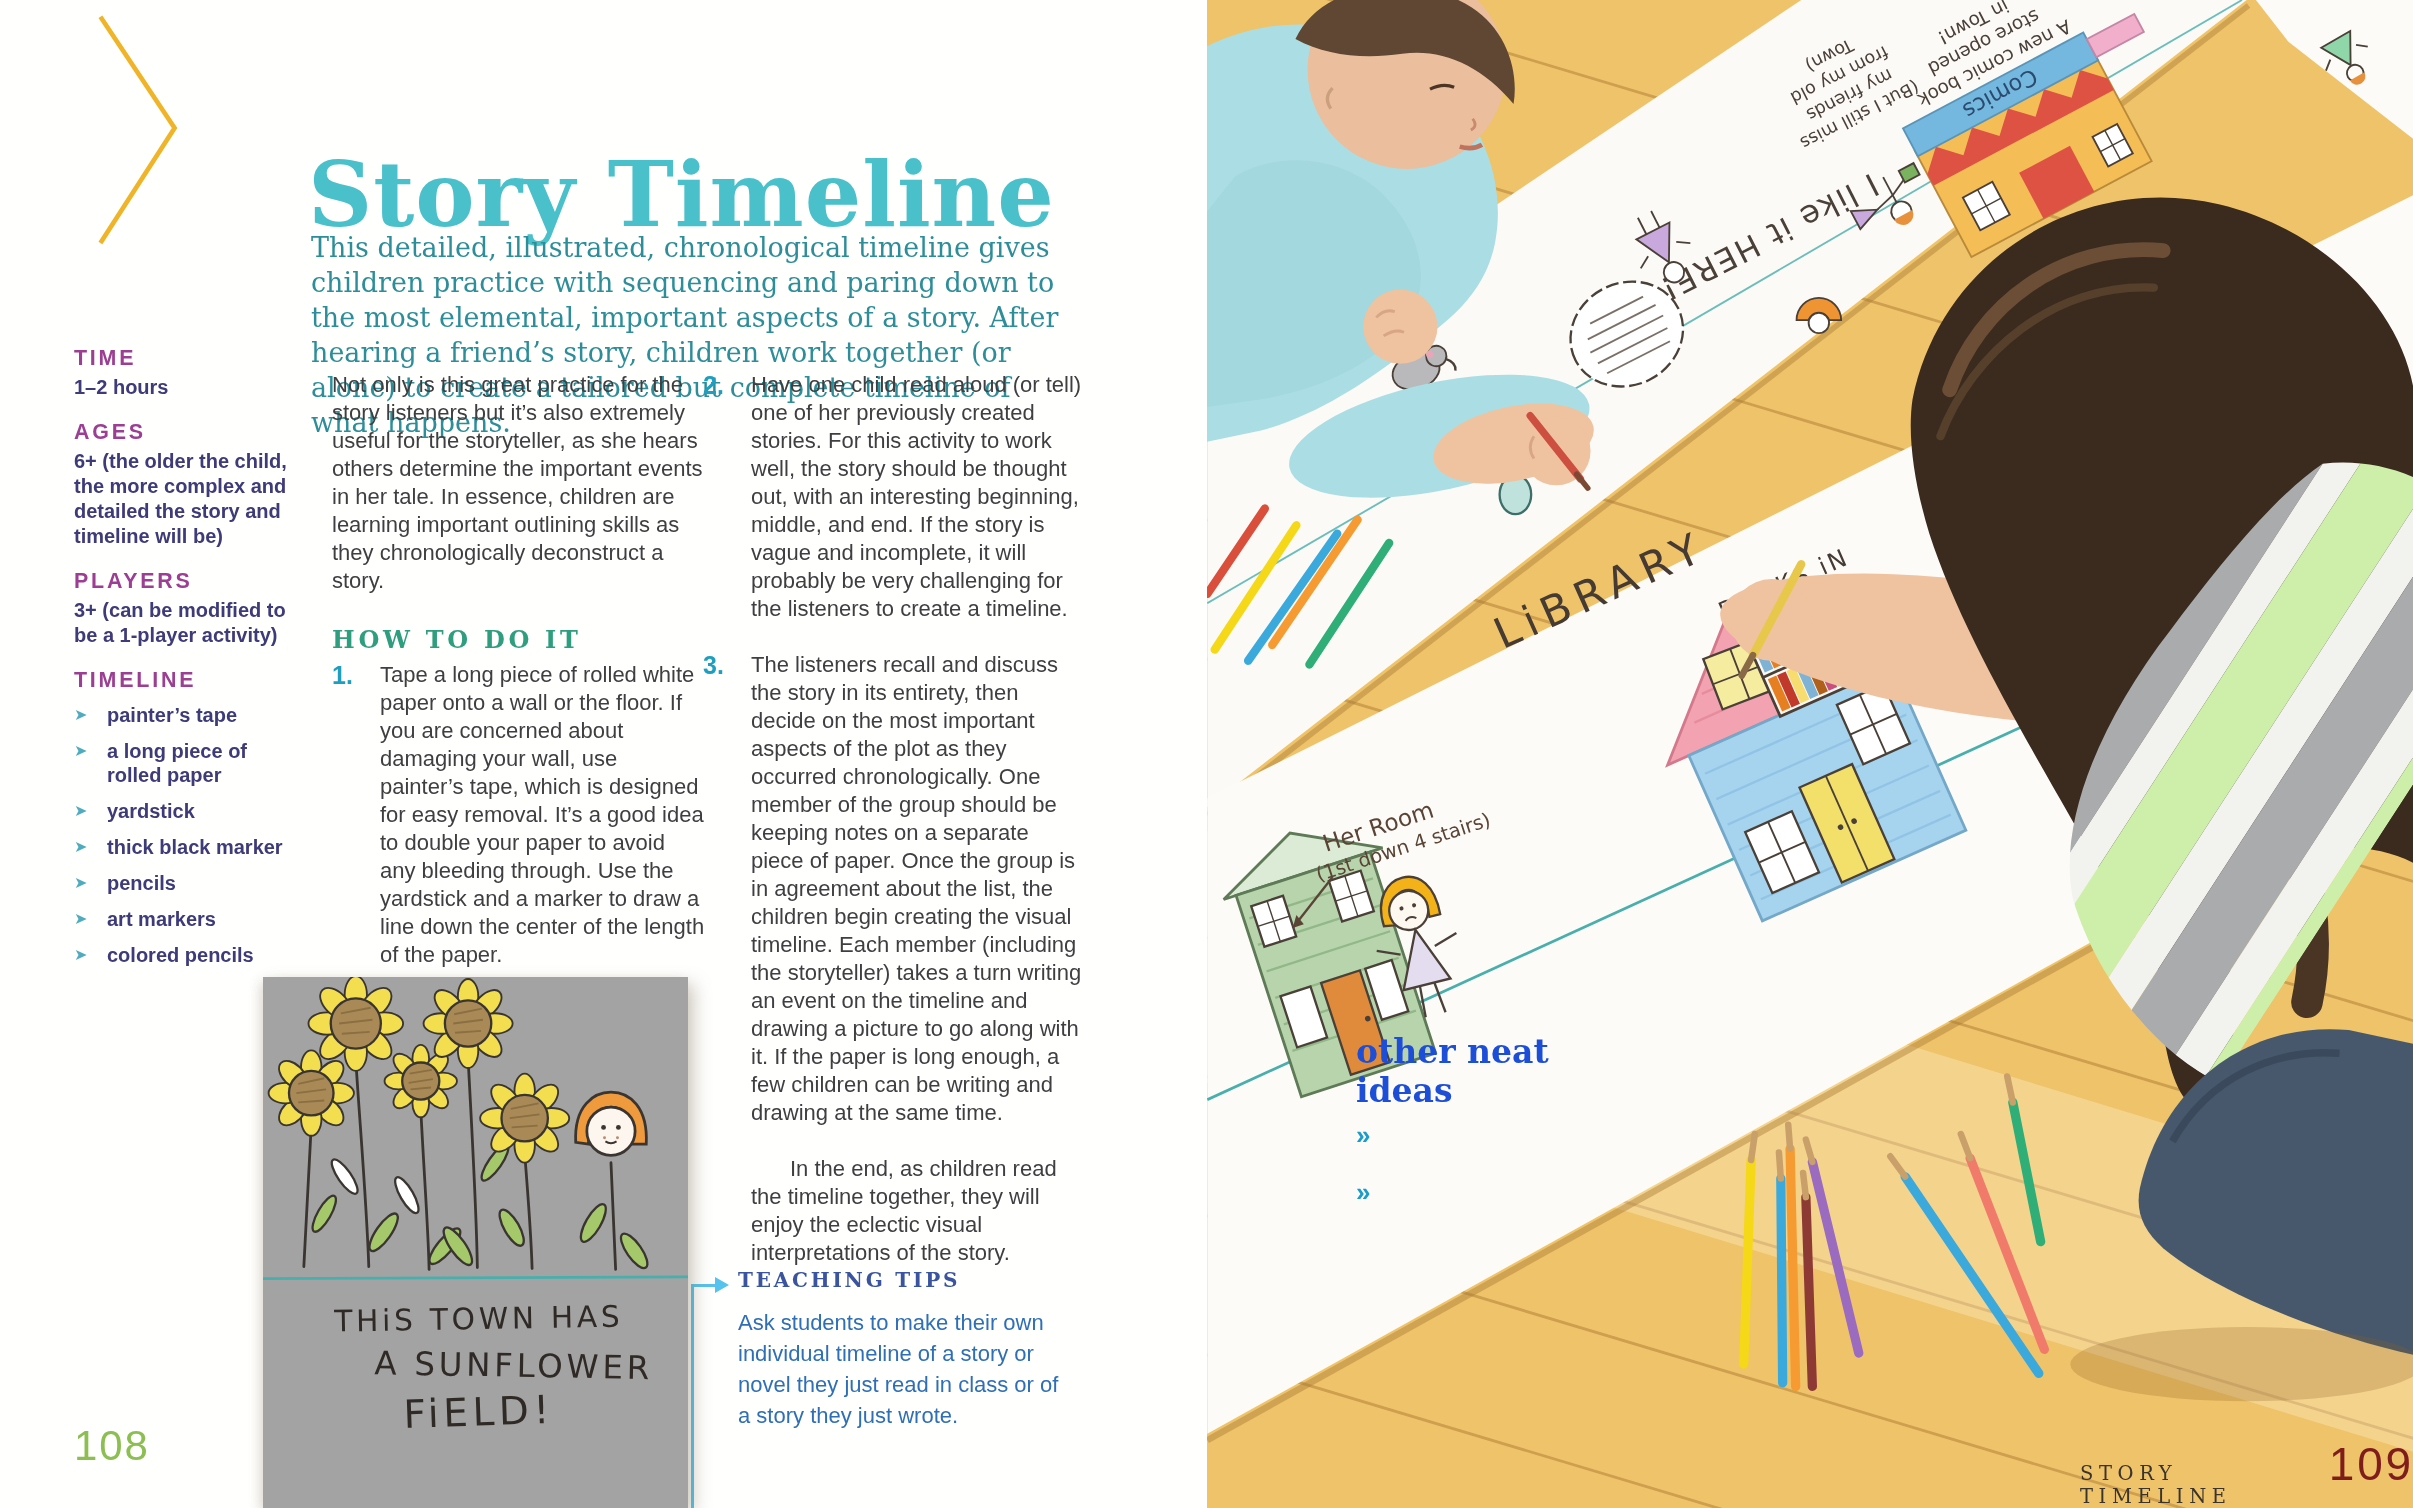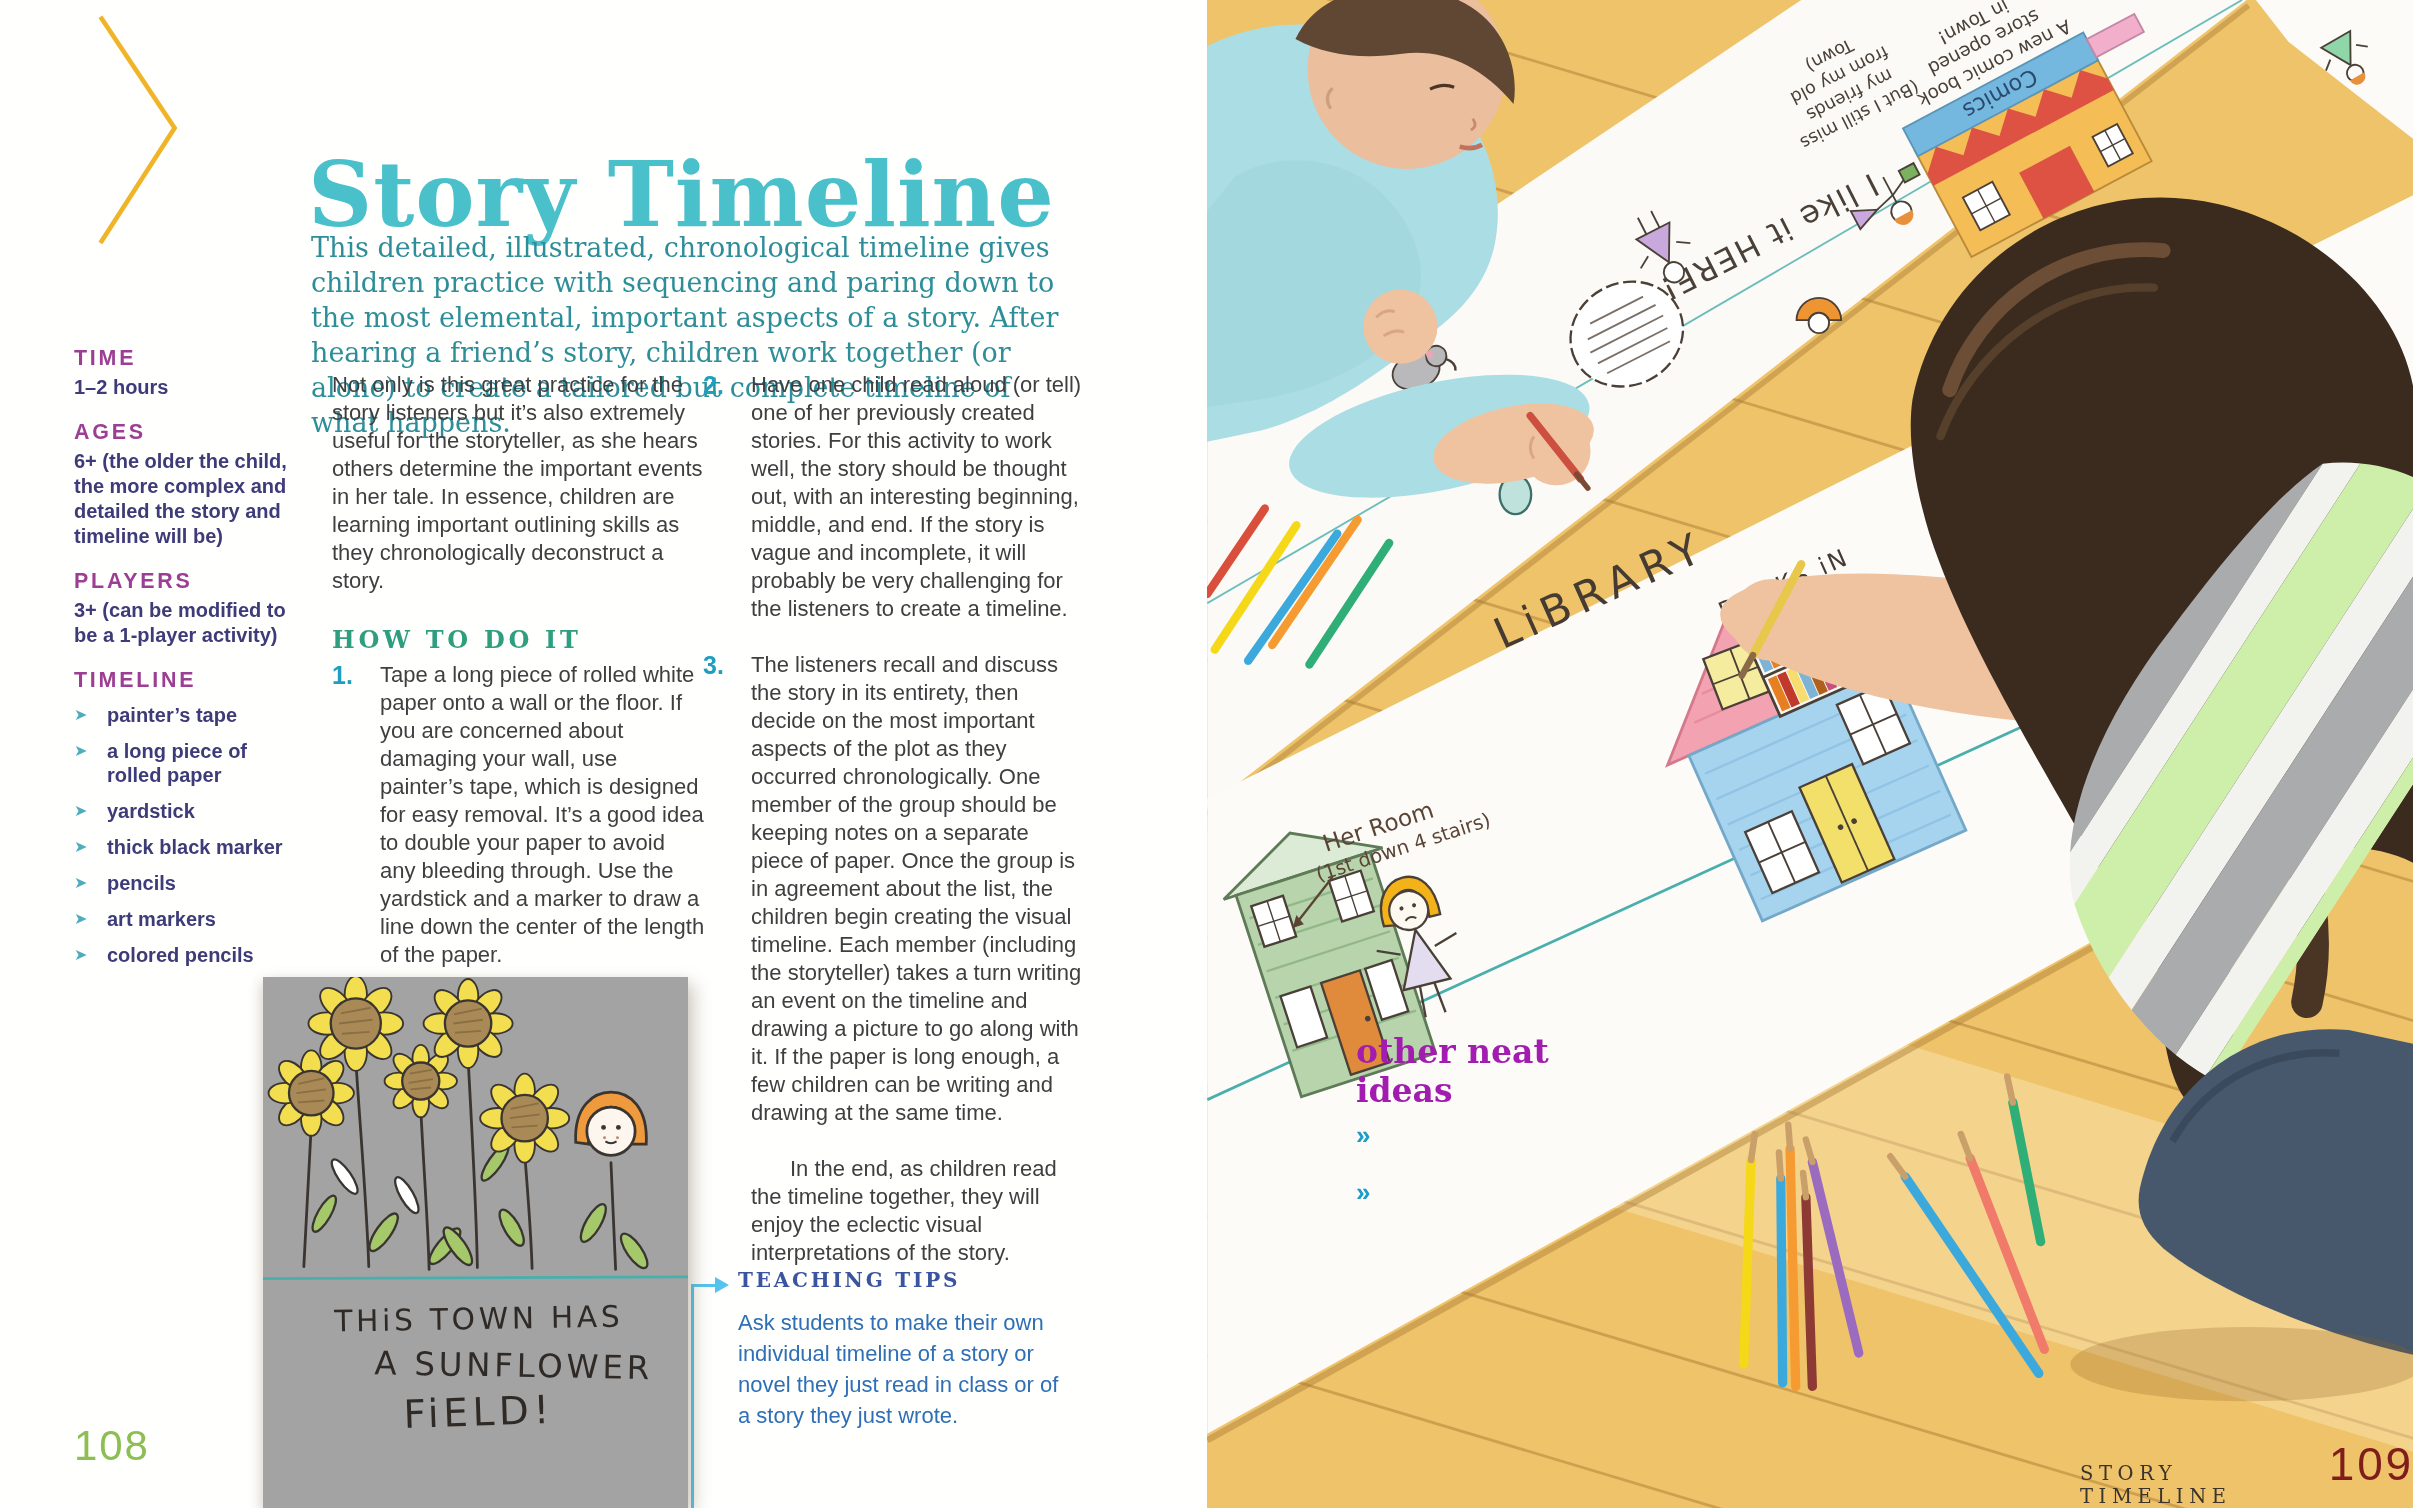--- a/index.html
+++ b/index.html
@@ -35,21 +35,21 @@
            font-size:20px;letter-spacing:2.8px;color:#3b549f;}
   .tt-text{position:absolute;left:738px;top:1307px;width:334px;font-size:22px;line-height:31px;color:#2f6fb5;}
   .page-num-left{position:absolute;left:74px;top:1422px;font-size:42px;font-weight:300;color:#8cbe52;
                  font-family:"Liberation Sans",sans-serif;letter-spacing:1.9px;}
   .sun-card{position:absolute;left:263px;top:977px;width:425px;height:531px;background:#a3a3a3;
             box-shadow:7.4px 7.4px 16.7px rgba(120,105,80,.35), -3.7px 3.7px 11px rgba(120,105,80,.18);}
 
   
   .right-page{position:absolute;left:1207px;top:0;width:1207px;height:1508px;background:#efc369;}
   .ideas{position:absolute;left:149px;top:1032px;width:278px;}
-  .ideas-h{font-family:"DejaVu Serif",serif;font-weight:bold;font-size:33px;color:#a21caf;margin:0 0 9.3px 0;}
+  .ideas-h{font-family:"DejaVu Serif",serif;font-weight:bold;font-size:33px;color:#1d4ed8;margin:0 0 9.3px 0;}
   .idea-item{display:flex;margin-bottom:24px;}
   .idea-chev{flex:0 0 41px;color:#1c9cc8;font-weight:bold;font-size:26px;line-height:32.5px;letter-spacing:-5.6px;}
   .idea-text{font-family:"DejaVu Serif",serif;font-weight:bold;font-size:24.6px;line-height:32.5px;color:#5ca23f;}
   .footer{position:absolute;left:873px;top:1437px;display:flex;align-items:baseline;}
   .footer-label{font-family:"DejaVu Serif",serif;font-size:19.5px;letter-spacing:5.6px;color:#3a342c;font-variant:small-caps;}
   .page-num-right{margin-left:39px;font-size:46px;font-weight:300;color:#7f1d1d;letter-spacing:2.8px;}
 </style>
 </head>
 <body>
 

